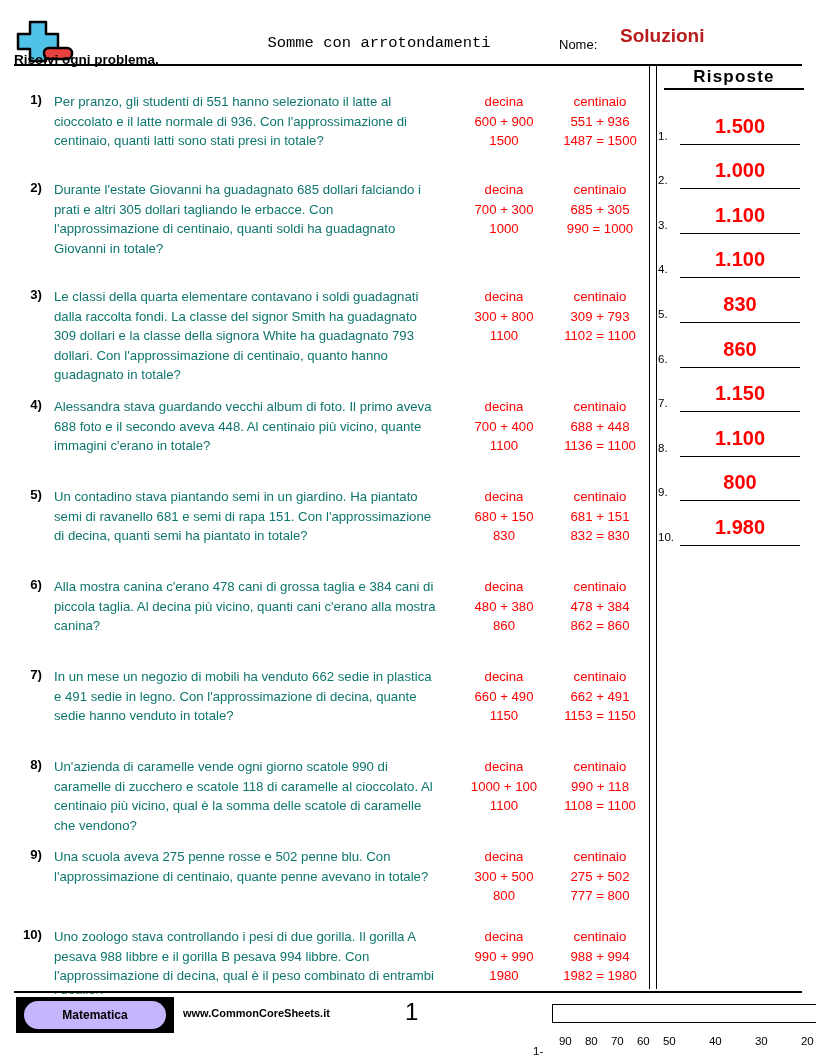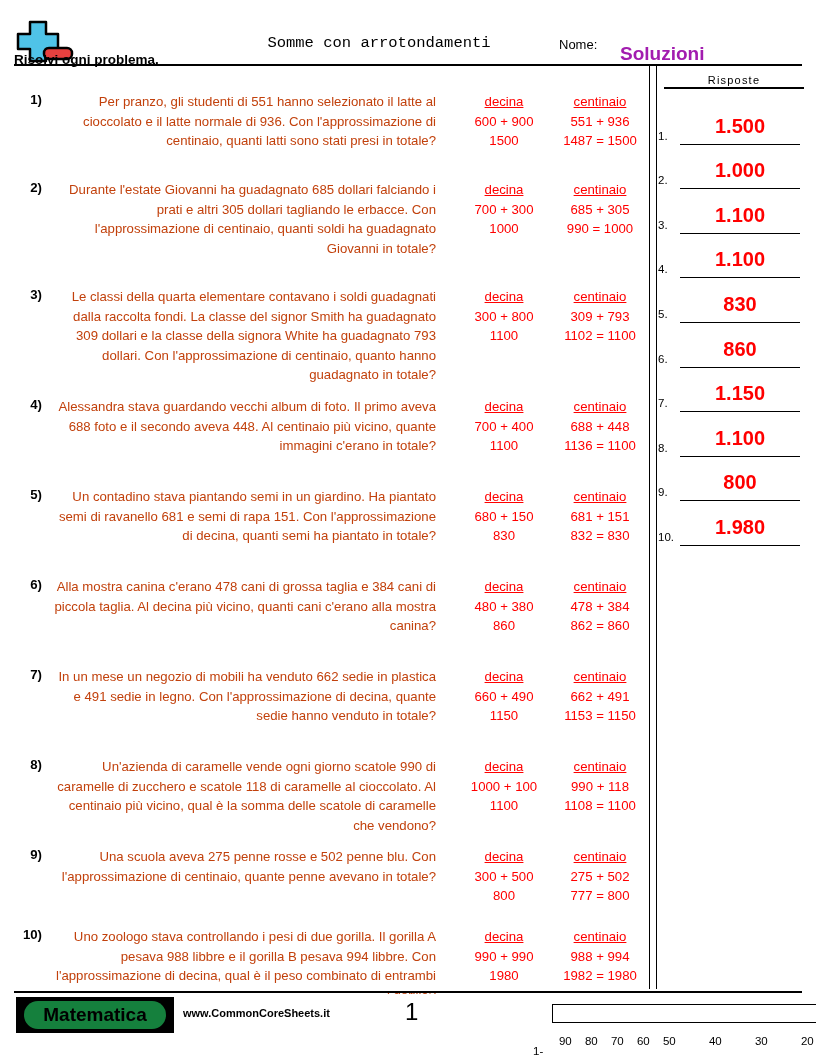--- a/index.html
+++ b/index.html
@@ -47,24 +47,24 @@
     font-family: Liberation Mono, monospace;
   }
   .name-label {
     position: absolute;
     left: 545px; top: 19px;
     font-size: 13px;
     color: #000000;
   }
   .name-value {
     position: absolute;
-    left: 606px; top: 25px;
+    left: 606px; top: 7px;
     font-size: 19px;
     font-weight: bold;
-    color: #a21caf;
+    color: #b91c1c;
     white-space: nowrap;
     text-align: center;
   }
 
   .header-rule {
     position: absolute;
     left: 14px; top: 64px;
     width: 788px;
     height: 0;
     border-top: 2.5px solid #000;
@@ -73,25 +73,25 @@
   .instructions {
     position: absolute;
     left: 14px; top: 52px;
     font-size: 13.5px;
     font-weight: bold;
     color: #000;
   }
 
   .answers-title {
     position: absolute;
-    left: 664px; top: 74px;
+    left: 664px; top: 67px;
     width: 140px;
     text-align: center;
-    font-size: 11px;
-    font-weight: normal;
+    font-size: 17px;
+    font-weight: bold;
     letter-spacing: 1.2px;
     border-bottom: 2px solid #000;
     padding-bottom: 1px;
   }
 
   
   .divider {
     position: absolute;
     left: 649px; top: 64px;
     width: 6px;
@@ -121,35 +121,33 @@
     font-size: 13.2px;
     font-weight: bold;
     color: #000;
   }
   .p-text {
     position: absolute;
     left: 40px; top: 0px;
     width: 382px;
     font-size: 13.2px;
     line-height: 19.6px;
-    color: #c2410c;
-    text-align: right;
+    color: #0f766e;
   }
   .work {
     position: absolute;
     top: 0px;
     font-size: 13.2px;
     line-height: 19.6px;
     color: #ff0000;
     text-align: center;
   }
   .work.col-d { left: 430px; width: 120px; }
   .work.col-c { left: 524px; width: 124px; }
   .work .lbl {
-    text-decoration: underline;
     display: block;
   }
   .work .ln { display: block; white-space: nowrap; }
 
   
   .answers {
     position: absolute;
     left: 658px; top: 100px;
     width: 146px;
   }
@@ -193,25 +191,25 @@
     left: 16px; top: 997px;
     width: 158px;
     height: 36px;
     background: #000000;
   }
   .brand-pill {
     position: absolute;
     left: 8px; top: 4px;
     width: 142px;
     height: 28px;
-    background: #15803d;
+    background: #c4b5fd;
     border-radius: 14px;
     text-align: center;
     line-height: 28px;
-    font-size: 19px;
+    font-size: 12px;
     font-weight: bold;
     color: #000000;
   }
   .site {
     position: absolute;
     left: 183px; top: 1007px;
     font-size: 11px;
     color: #000;
     font-weight: bold;
   }

